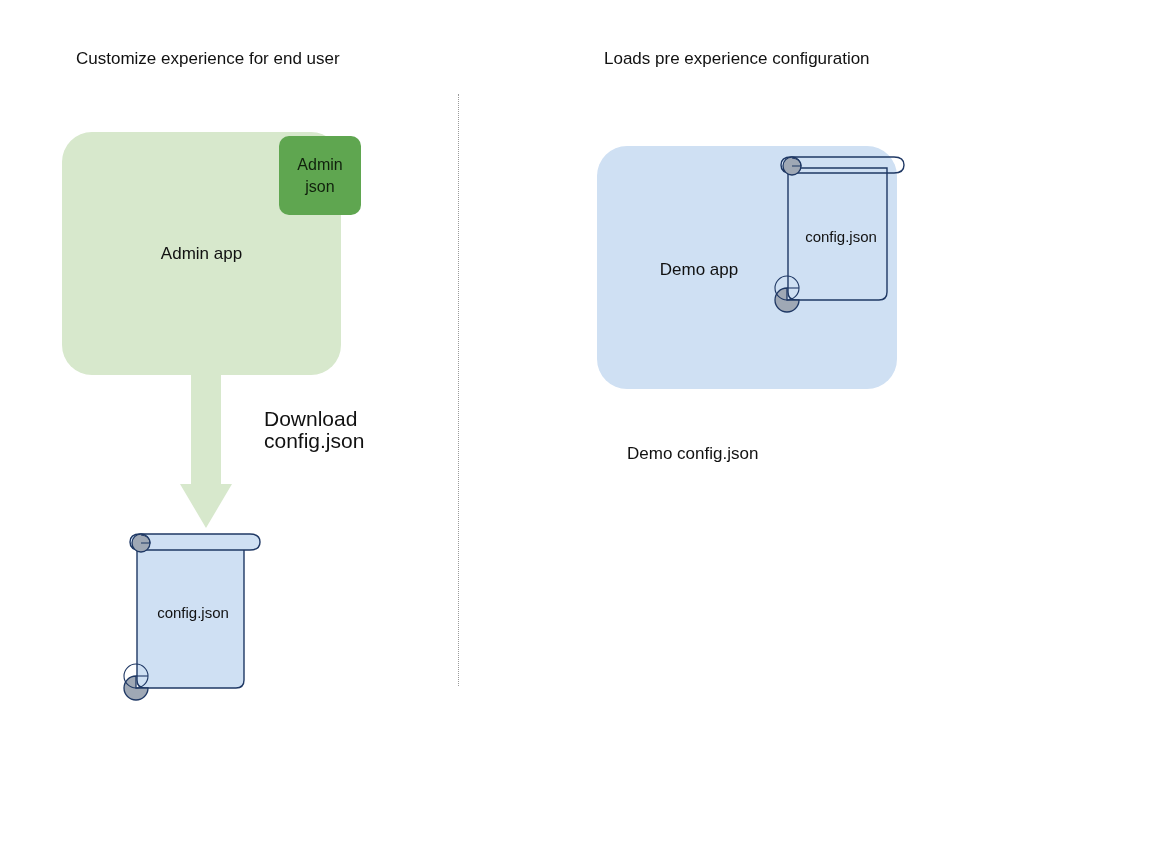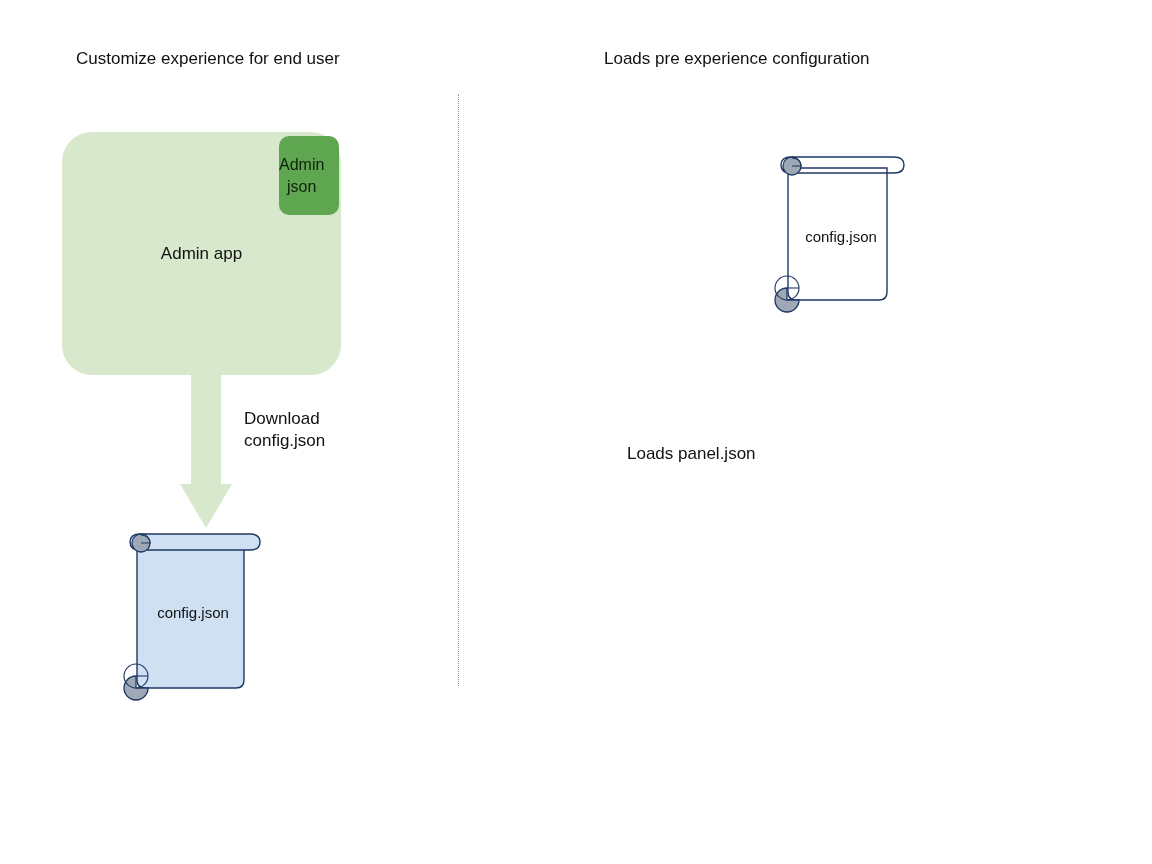--- a/index.html
+++ b/index.html
@@ -72,49 +72,50 @@
     transform: translate(-50%, -50%);
   }
   #admin-app-label { left: 50%; top: 50%; }
   #demo-app-label  { left: 34%; top: 51%; }
 
   
   #admin-panel {
     position: absolute;
     left: 279px;
     top: 136px;
-    width: 60px;
+    width: 82px;
     height: 79px;
     background: #5fa650;
     border-radius: 10px;
     display: flex;
     align-items: center;
+    justify-content: center;
   }
   #admin-panel .panel-label {
     font-size: 16px;
     line-height: 22px;
     text-align: center;
     color: #10210c;
   }
 
   
   #download-arrow {
     position: absolute;
     left: 178px;
     top: 374px;
     width: 56px;
     height: 156px;
   }
   #download-arrow svg { display: block; }
 
   #arrow-label {
     position: absolute;
-    left: 244px;
+    left: 264px;
     top: 408px;
-    font-size: 17px;
+    font-size: 21px;
     line-height: 22px;
     color: #111111;
     white-space: nowrap;
   }
 
   
   .scroll-doc {
     position: absolute;
   }
   .scroll-doc svg { display: block; overflow: visible; }
@@ -187,33 +188,36 @@
       <circle cx="21" cy="15" r="9" fill="#9fa8b5" stroke="#1f3864" stroke-width="1.3"></circle>
       <path d="M21 15 L30 15 Q30 8 21 7" fill="none" stroke="#1f3864" stroke-width="1.2"></path>
 
       <path d="M16 148 m 0 0 L16 148 A 12 12 0 1 0 28 160 L16 160 Z" fill="#9fa8b5" stroke="#1f3864" stroke-width="1.3"></path>
       <circle cx="16" cy="148" r="12" fill="none" stroke="#1f3864" stroke-width="1.1"></circle>
       <path d="M16 148 L28 148" stroke="#1f3864" stroke-width="1.1" fill="none"></path>
     </svg>
     <div class="scroll-label">config.json</div>
   </div>
 
+  <div class="app-box" id="demo-app">
+    <div class="app-label" id="demo-app-label">Demo app</div>
+  </div>
 
   <div class="scroll-doc" id="scroll-right">
     <svg width="136" height="155" viewBox="0 0 136 155">
 
       <path d="M16 16 L16 140 Q16 148 24 148 L107 148 Q115 148 115 140 L115 16 Z" fill="none" stroke="#1f3864" stroke-width="1.4"></path>
 
       <path d="M19 5 L122 5 Q132 5 132 13 Q132 21 122 21 L19 21 Q9 21 9 13 Q9 5 19 5 Z" fill="none" stroke="#1f3864" stroke-width="1.4"></path>
 
       <circle cx="20" cy="14" r="9" fill="#9fa8b5" stroke="#1f3864" stroke-width="1.3"></circle>
       <path d="M20 14 L29 14 Q29 7 20 6" fill="none" stroke="#1f3864" stroke-width="1.2"></path>
 
       <path d="M15 136 L15 136 A 12 12 0 1 0 27 148 L15 148 Z" fill="#9fa8b5" stroke="#1f3864" stroke-width="1.3"></path>
       <circle cx="15" cy="136" r="12" fill="none" stroke="#1f3864" stroke-width="1.1"></circle>
       <path d="M15 136 L27 136" stroke="#1f3864" stroke-width="1.1" fill="none"></path>
     </svg>
     <div class="scroll-label">config.json</div>
   </div>
 
-  <div id="loads-caption">Loads panel.json</div>
+  <div id="loads-caption">Demo config.json</div>
 
 </div>
 
 </body></html>

